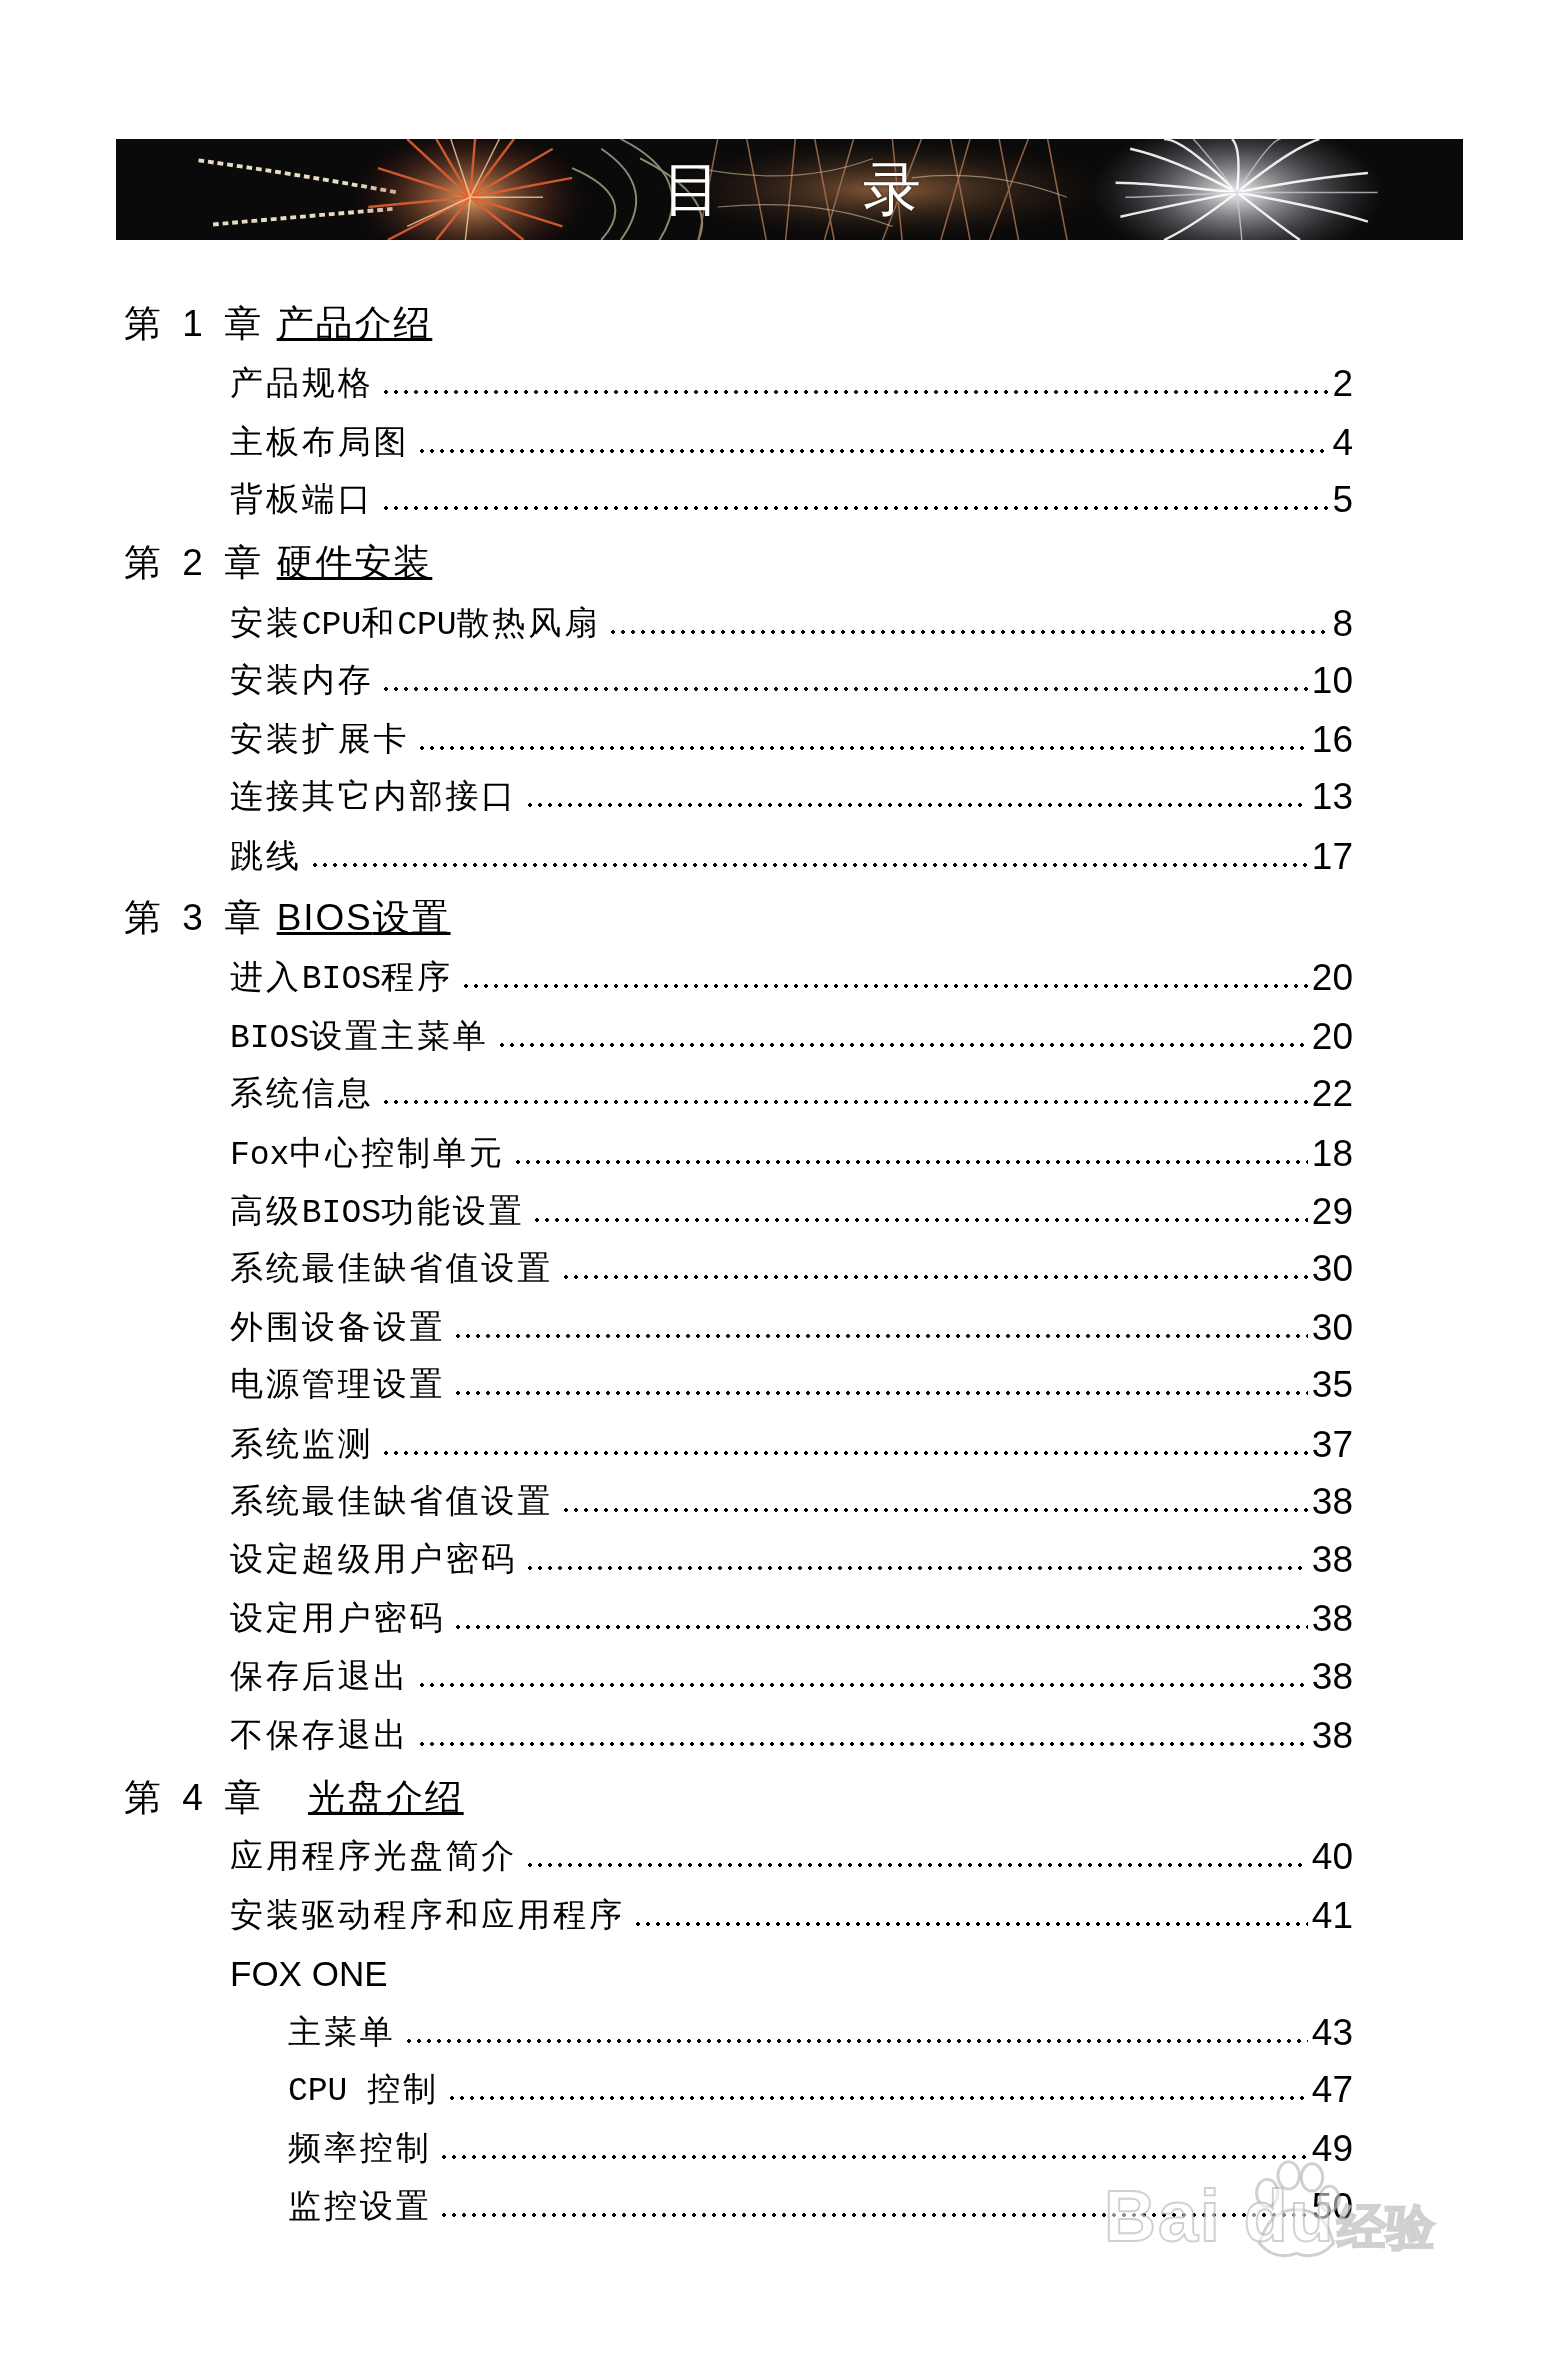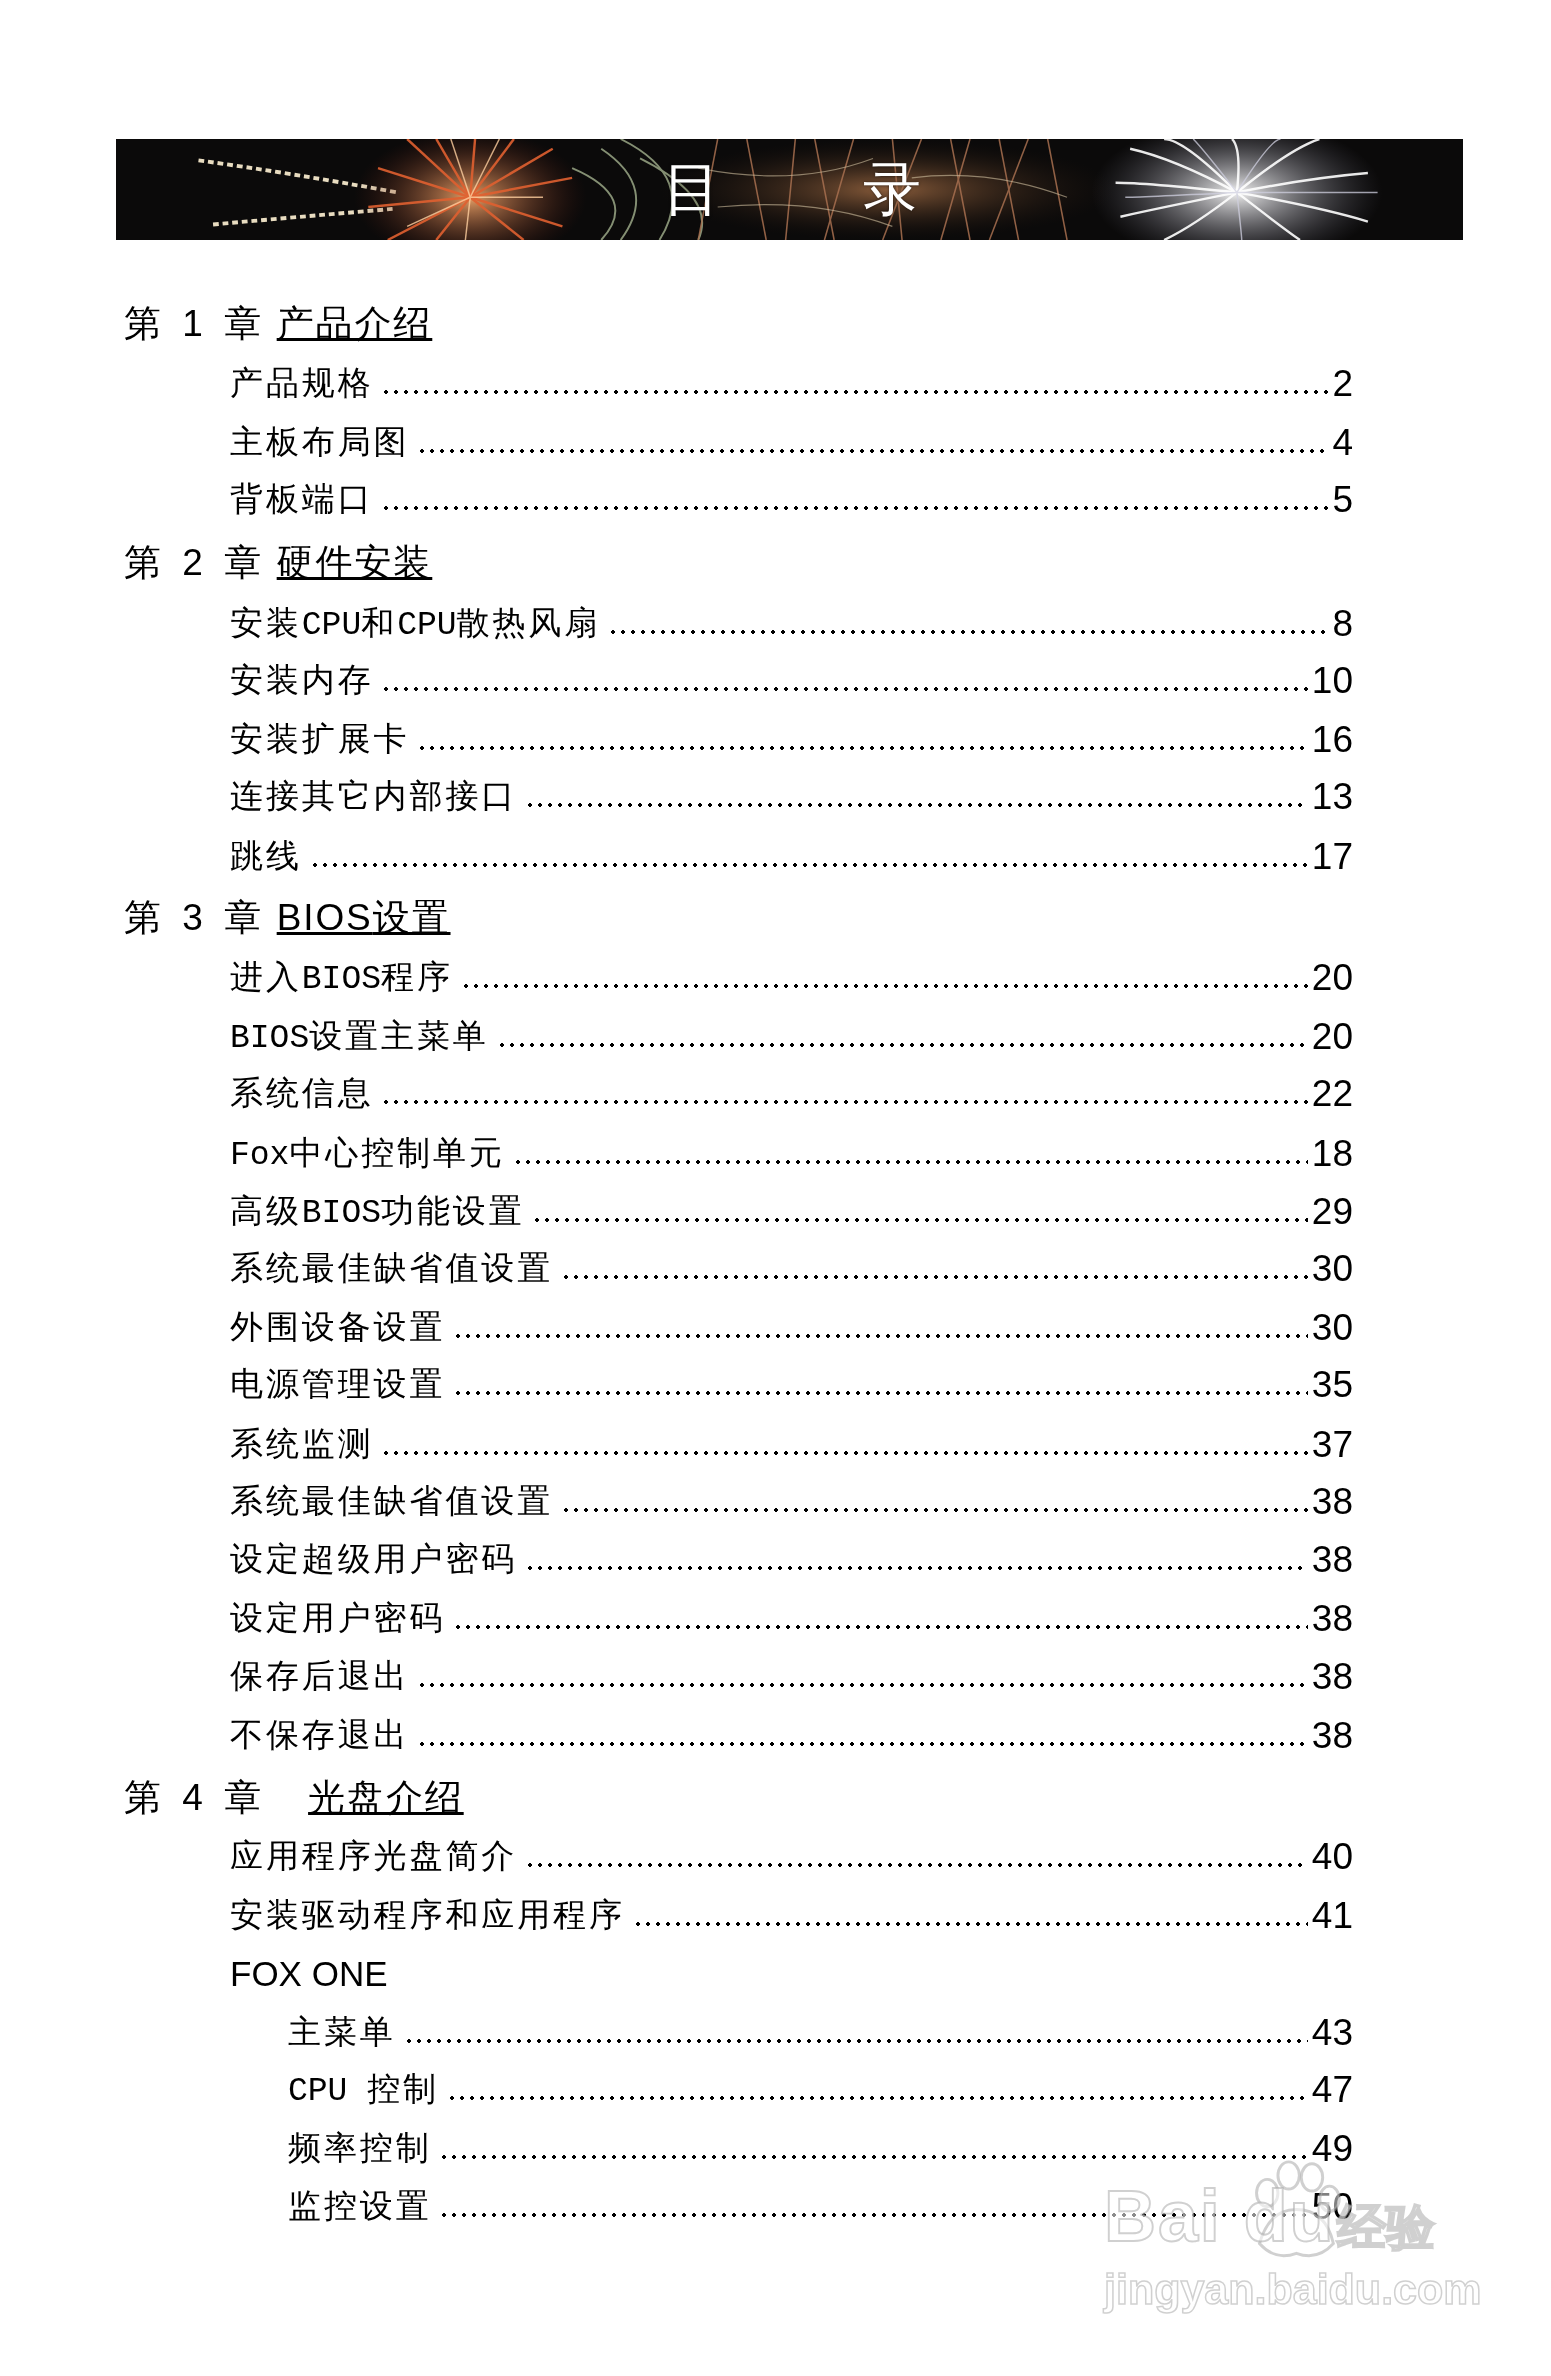--- a/index.html
+++ b/index.html
@@ -428,15 +428,14 @@
     <g fill="rgba(255,255,255,0.5)" stroke="rgba(170,170,170,0.55)" stroke-width="3">
       <ellipse cx="28" cy="38" rx="11" ry="14"></ellipse>
       <ellipse cx="50" cy="20" rx="11" ry="14"></ellipse>
       <ellipse cx="74" cy="22" rx="11" ry="14"></ellipse>
       <ellipse cx="92" cy="44" rx="10" ry="13"></ellipse>
       <path d="M20 90 Q 30 55 58 55 Q 88 55 96 90 Q 80 108 58 100 Q 36 108 20 90 Z"></path>
     </g>
   </svg>
   <span class="wm-brand">Bai du</span>
   <span class="wm-jy">经验</span>
-  <span class="wm-url">jingyan.baidu.com</span>
 </div>
 
 
 </body></html>

